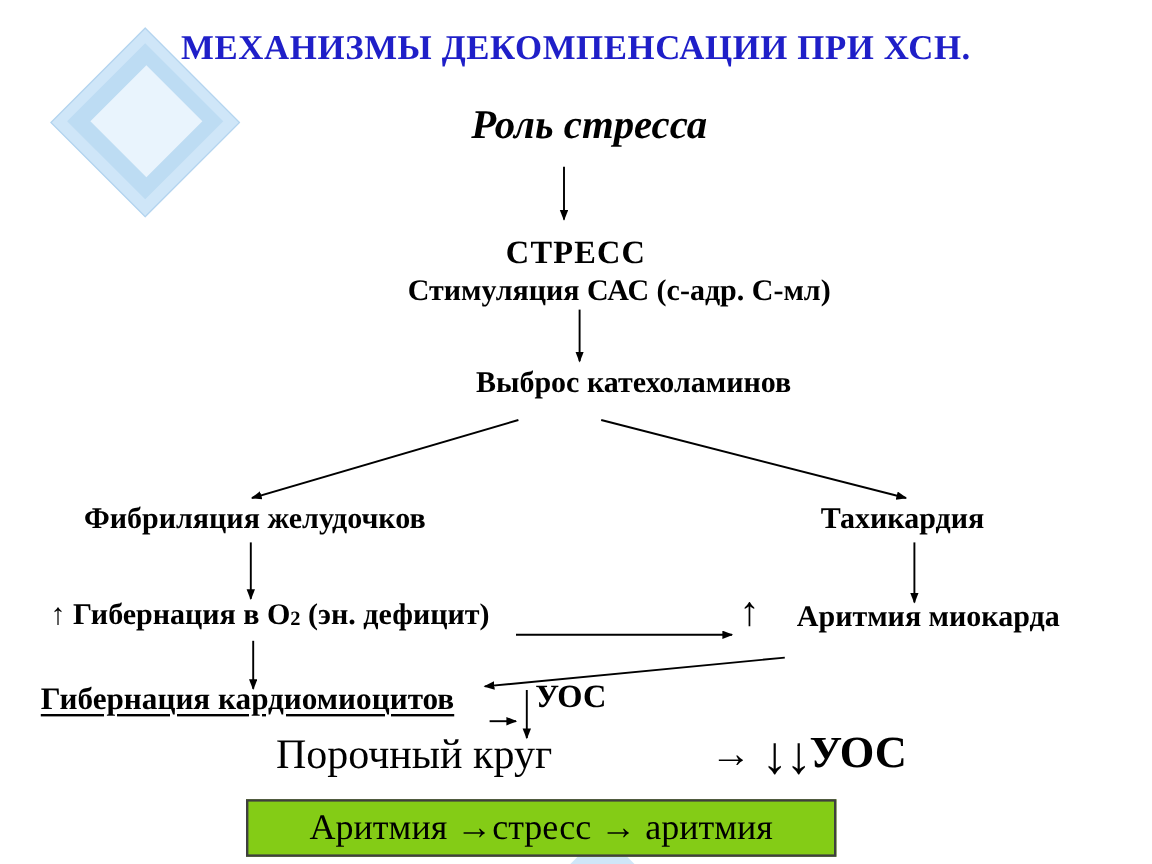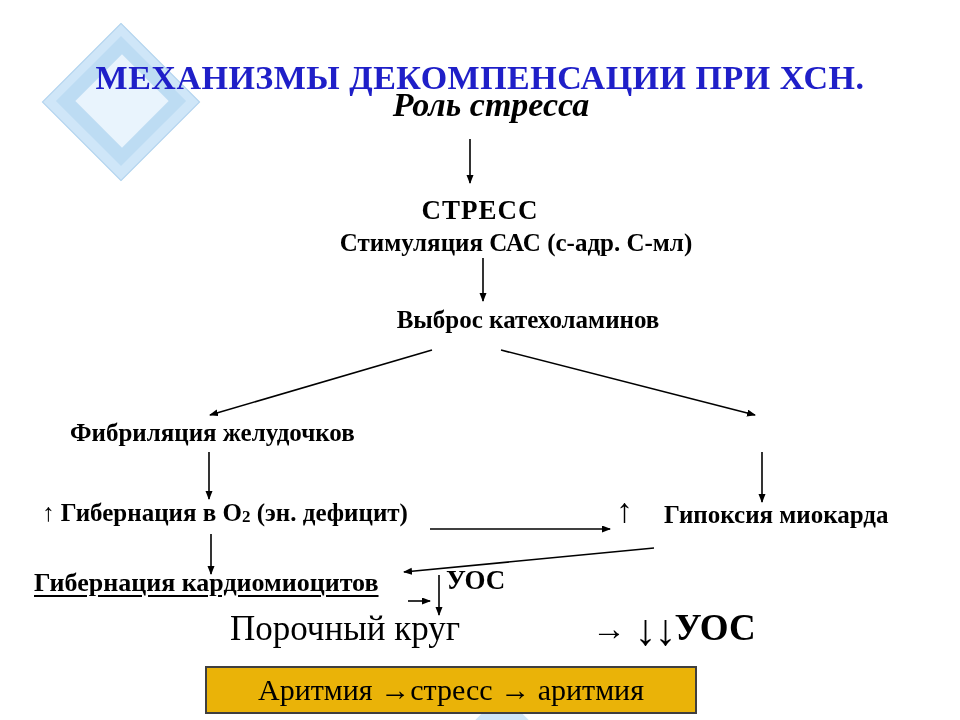--- a/index.html
+++ b/index.html
@@ -2,39 +2,39 @@
 <html><head>
 <meta charset="utf-8">
 <style>
   html,body{margin:0;padding:0;background:#fff;}
   #slide{
     position:relative;width:960px;height:720px;background:#ffffff;
     overflow:hidden;font-family:"Liberation Serif", serif;color:#000;
   }
   .abs{position:absolute;}
   .ctr{left:0;width:960px;text-align:center;}
-  #title{top:24px;font-size:34px;font-weight:bold;letter-spacing:.5px;color:#1f1fc8;z-index:3;margin-top:35px;}
+  #title{top:24px;font-size:29px;font-weight:bold;letter-spacing:.5px;color:#1f1fc8;z-index:3;}
   #subtitle{top:86px;font-size:34px;font-weight:bold;font-style:italic;z-index:3;padding-left:11px;}
   #n-stress{top:195px;font-size:27px;font-weight:bold;letter-spacing:1px;z-index:3;}
   #n-stim{top:229px;font-size:25px;font-weight:bold;z-index:3;margin-left:36px;}
   #n-release{top:306px;font-size:25px;font-weight:bold;z-index:3;padding-left:48px;}
   #n-fibril{left:70px;top:419px;font-size:25px;font-weight:bold;z-index:3;}
   #n-tachy{left:684px;top:419px;font-size:25px;font-weight:bold;z-index:3;}
   #n-demand{left:42px;top:499px;font-size:25px;font-weight:bold;z-index:3;}
   #n-demand sub{font-size:17px;vertical-align:baseline;position:relative;top:1px;}
   #n-uparrow2{left:616px;top:492px;font-size:34px;z-index:3;}
   #n-hypox{left:664px;top:501px;font-size:25px;font-weight:bold;z-index:3;}
   #n-hibern{left:34px;top:568px;font-size:26px;font-weight:bold;text-decoration:underline;text-decoration-thickness:2px;text-underline-offset:4px;z-index:3;text-align:center;}
   #n-uos1{left:446px;top:565px;font-size:27px;font-weight:bold;z-index:3;}
   #n-circle{left:230px;top:609px;font-size:35px;z-index:3;}
   #n-result{left:592px;top:606px;font-size:34px;z-index:3;white-space:nowrap;}
   #n-result .downs{font-size:44px;line-height:0;position:relative;top:5px;letter-spacing:-2px;}
   #n-result .uosbig{font-size:37px;font-weight:bold;}
   #bottom-box{
-    left:205px;top:666px;width:488px;height:44px;background:#eab308;
+    left:205px;top:666px;width:488px;height:44px;background:#84cc16;
     border:2px solid #3f3f3f;z-index:2;text-align:center;
     font-size:30px;line-height:44px;
   }
   .diamond{position:absolute;transform:rotate(45deg);z-index:0;}
   #deco-outer{left:65px;top:46px;width:110px;height:110px;background:#cfe6f8;border:1px solid #b3d4ef;}
   #deco-mid{left:75px;top:55px;width:92px;height:92px;background:#bddcf3;}
   #deco-inner{left:89px;top:68px;width:66px;height:66px;background:#e9f4fd;}
   #deco-bottom{left:452px;top:714px;width:100px;height:100px;background:#cfe6f8;z-index:1;}
   #connectors{position:absolute;left:0;top:0;z-index:4;pointer-events:none;}
 </style>
@@ -49,25 +49,26 @@
   <div class="diamond" id="deco-bottom"></div>
 
   <div class="abs ctr" id="title">МЕХАНИЗМЫ ДЕКОМПЕНСАЦИИ ПРИ ХСН.</div>
   <div class="abs ctr" id="subtitle">Роль стресса</div>
 
   <div class="abs ctr" id="n-stress">СТРЕСС</div>
   <div class="abs ctr" id="n-stim">Стимуляция САС (с-адр. С-мл)</div>
   <div class="abs ctr" id="n-release">Выброс катехоламинов</div>
 
   <div class="abs" id="n-fibril">Фибриляция желудочков</div>
+  <div class="abs" id="n-tachy">Тахикардия</div>
 
   <div class="abs" id="n-demand"><span>↑ Гибернация в О</span><sub>2</sub><span> (эн. дефицит)</span></div>
 
   <div class="abs" id="n-uparrow2">↑</div>
-  <div class="abs" id="n-hypox">Гипоксия миокарда</div>
+  <div class="abs" id="n-hypox">Аритмия миокарда</div>
 
   <div class="abs" id="n-hibern">Гибернация кардиомиоцитов</div>
   <div class="abs" id="n-uos1">УОС</div>
 
   <div class="abs" id="n-circle">Порочный круг</div>
 
   <div class="abs" id="n-result"><span>→ </span><span class="downs">↓↓</span><span class="uosbig">УОС</span></div>
 
   <div class="abs" id="bottom-box">Аритмия →стресс → аритмия</div>
 

